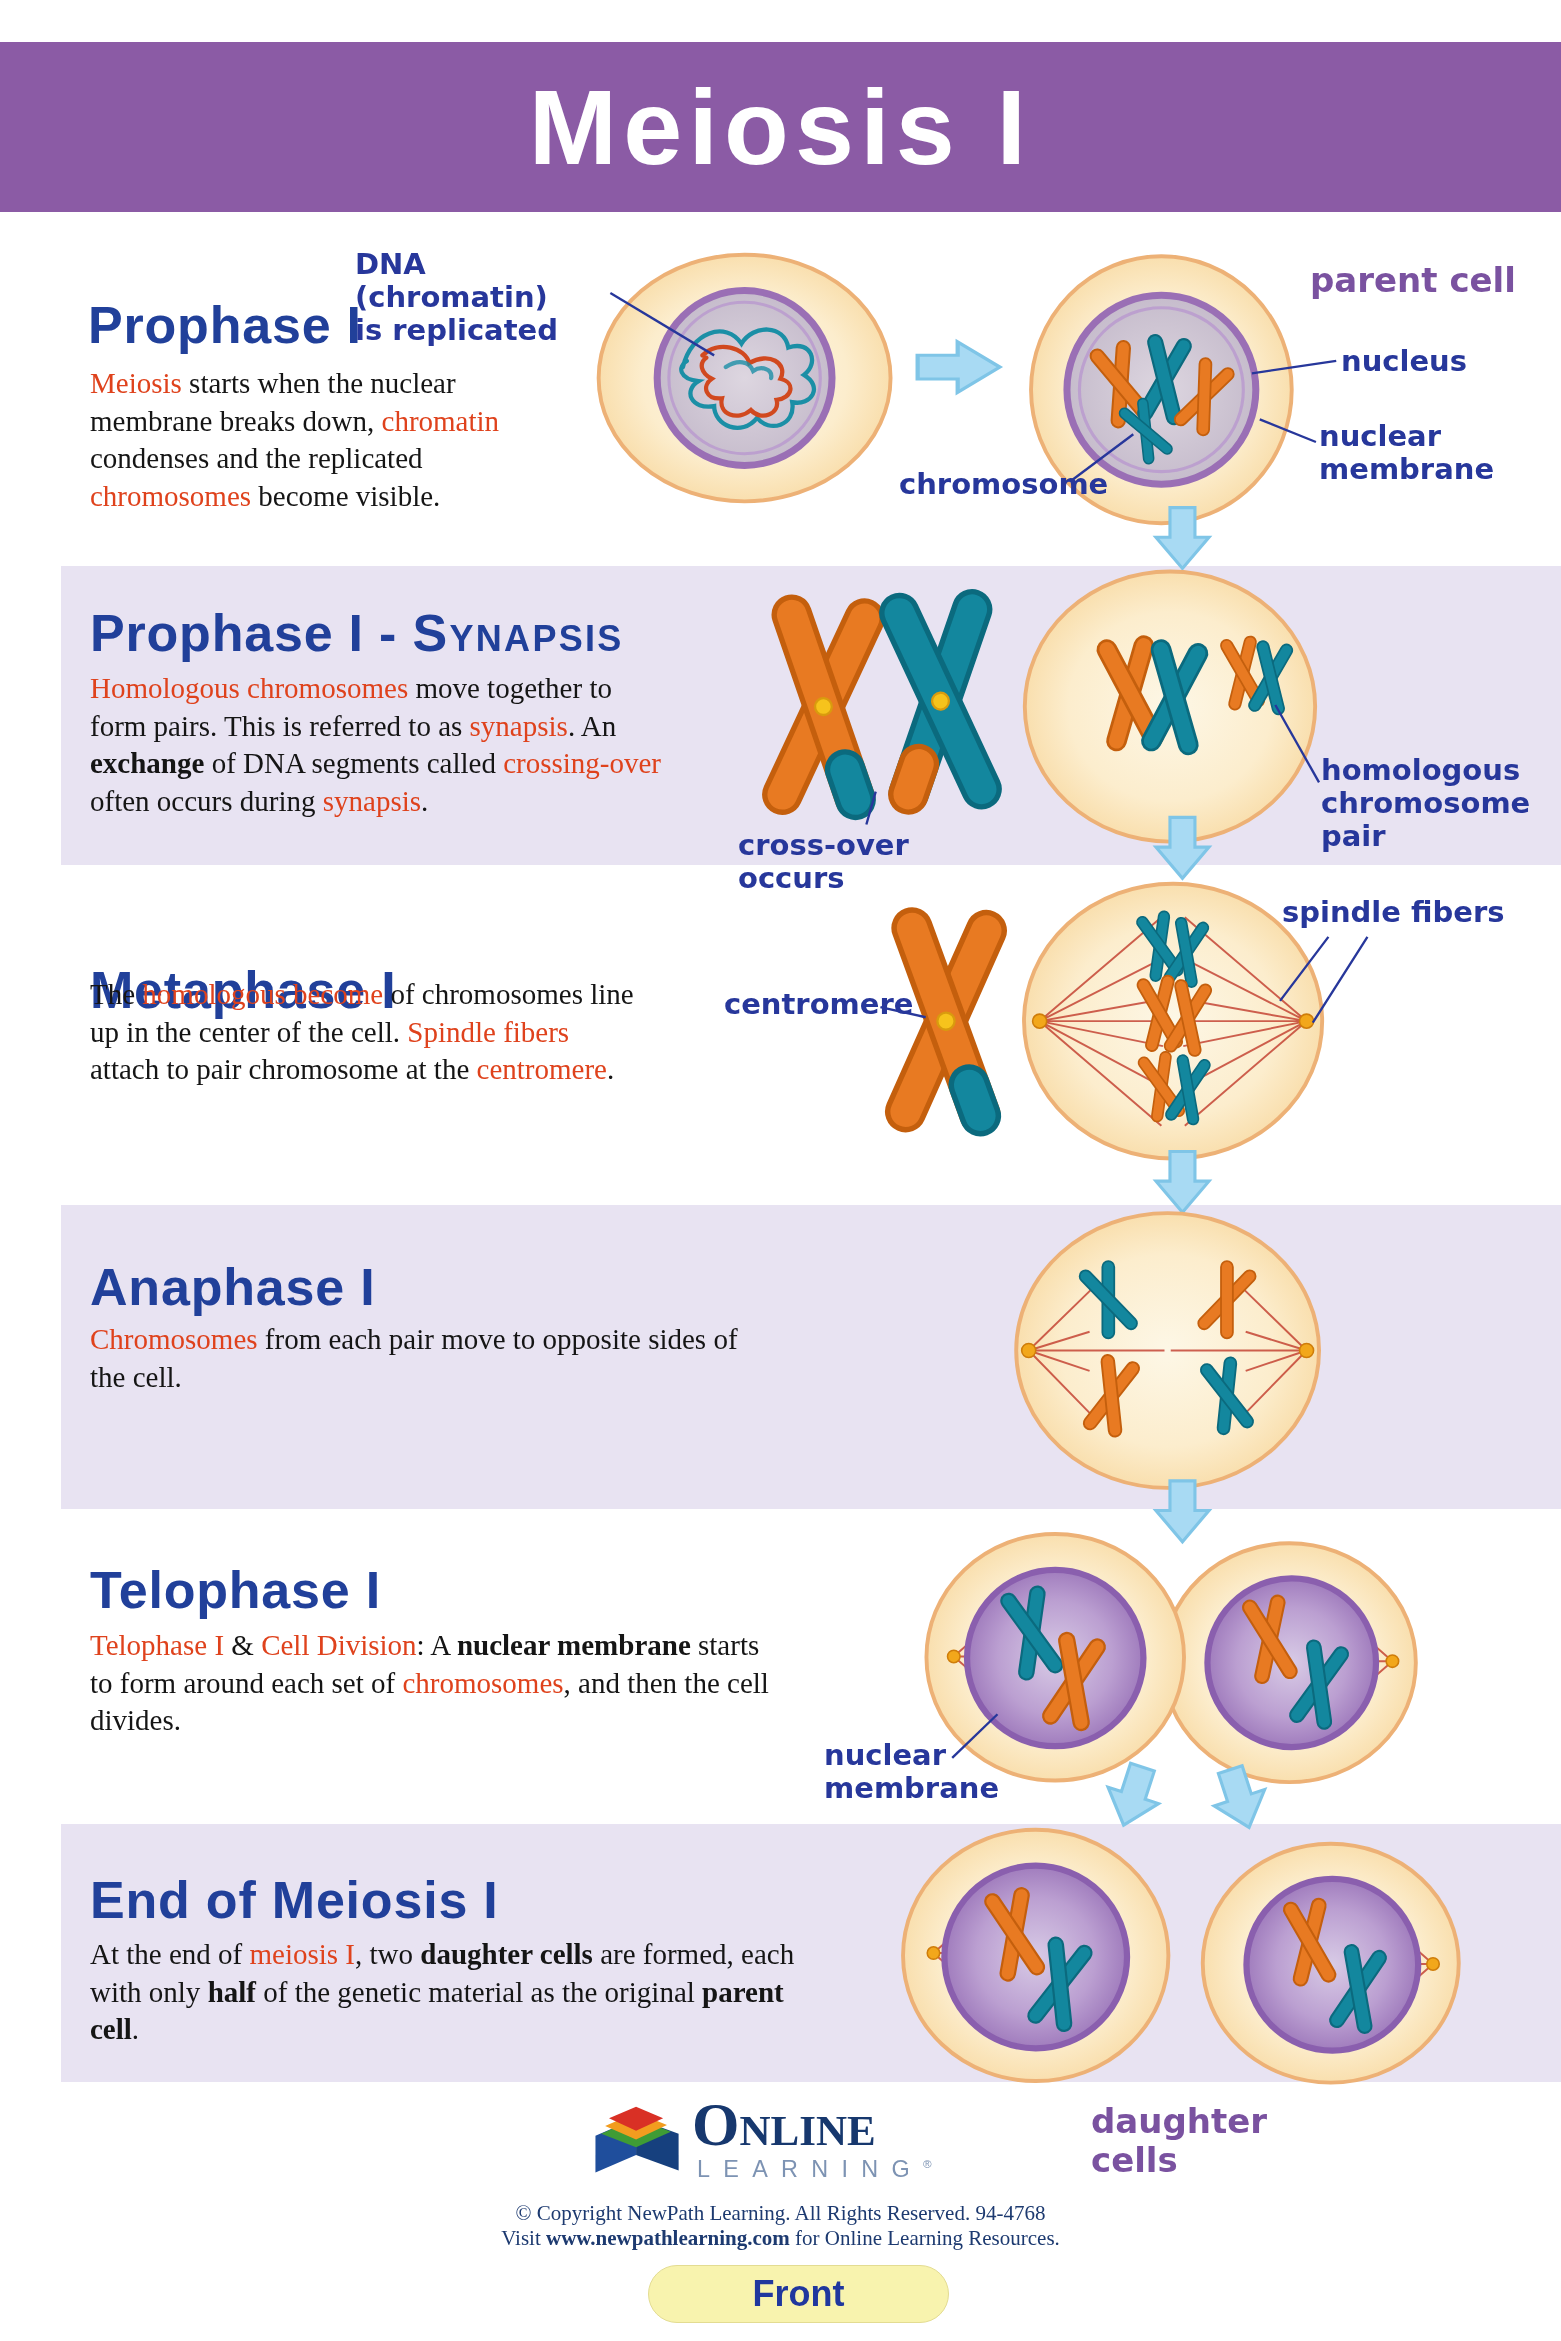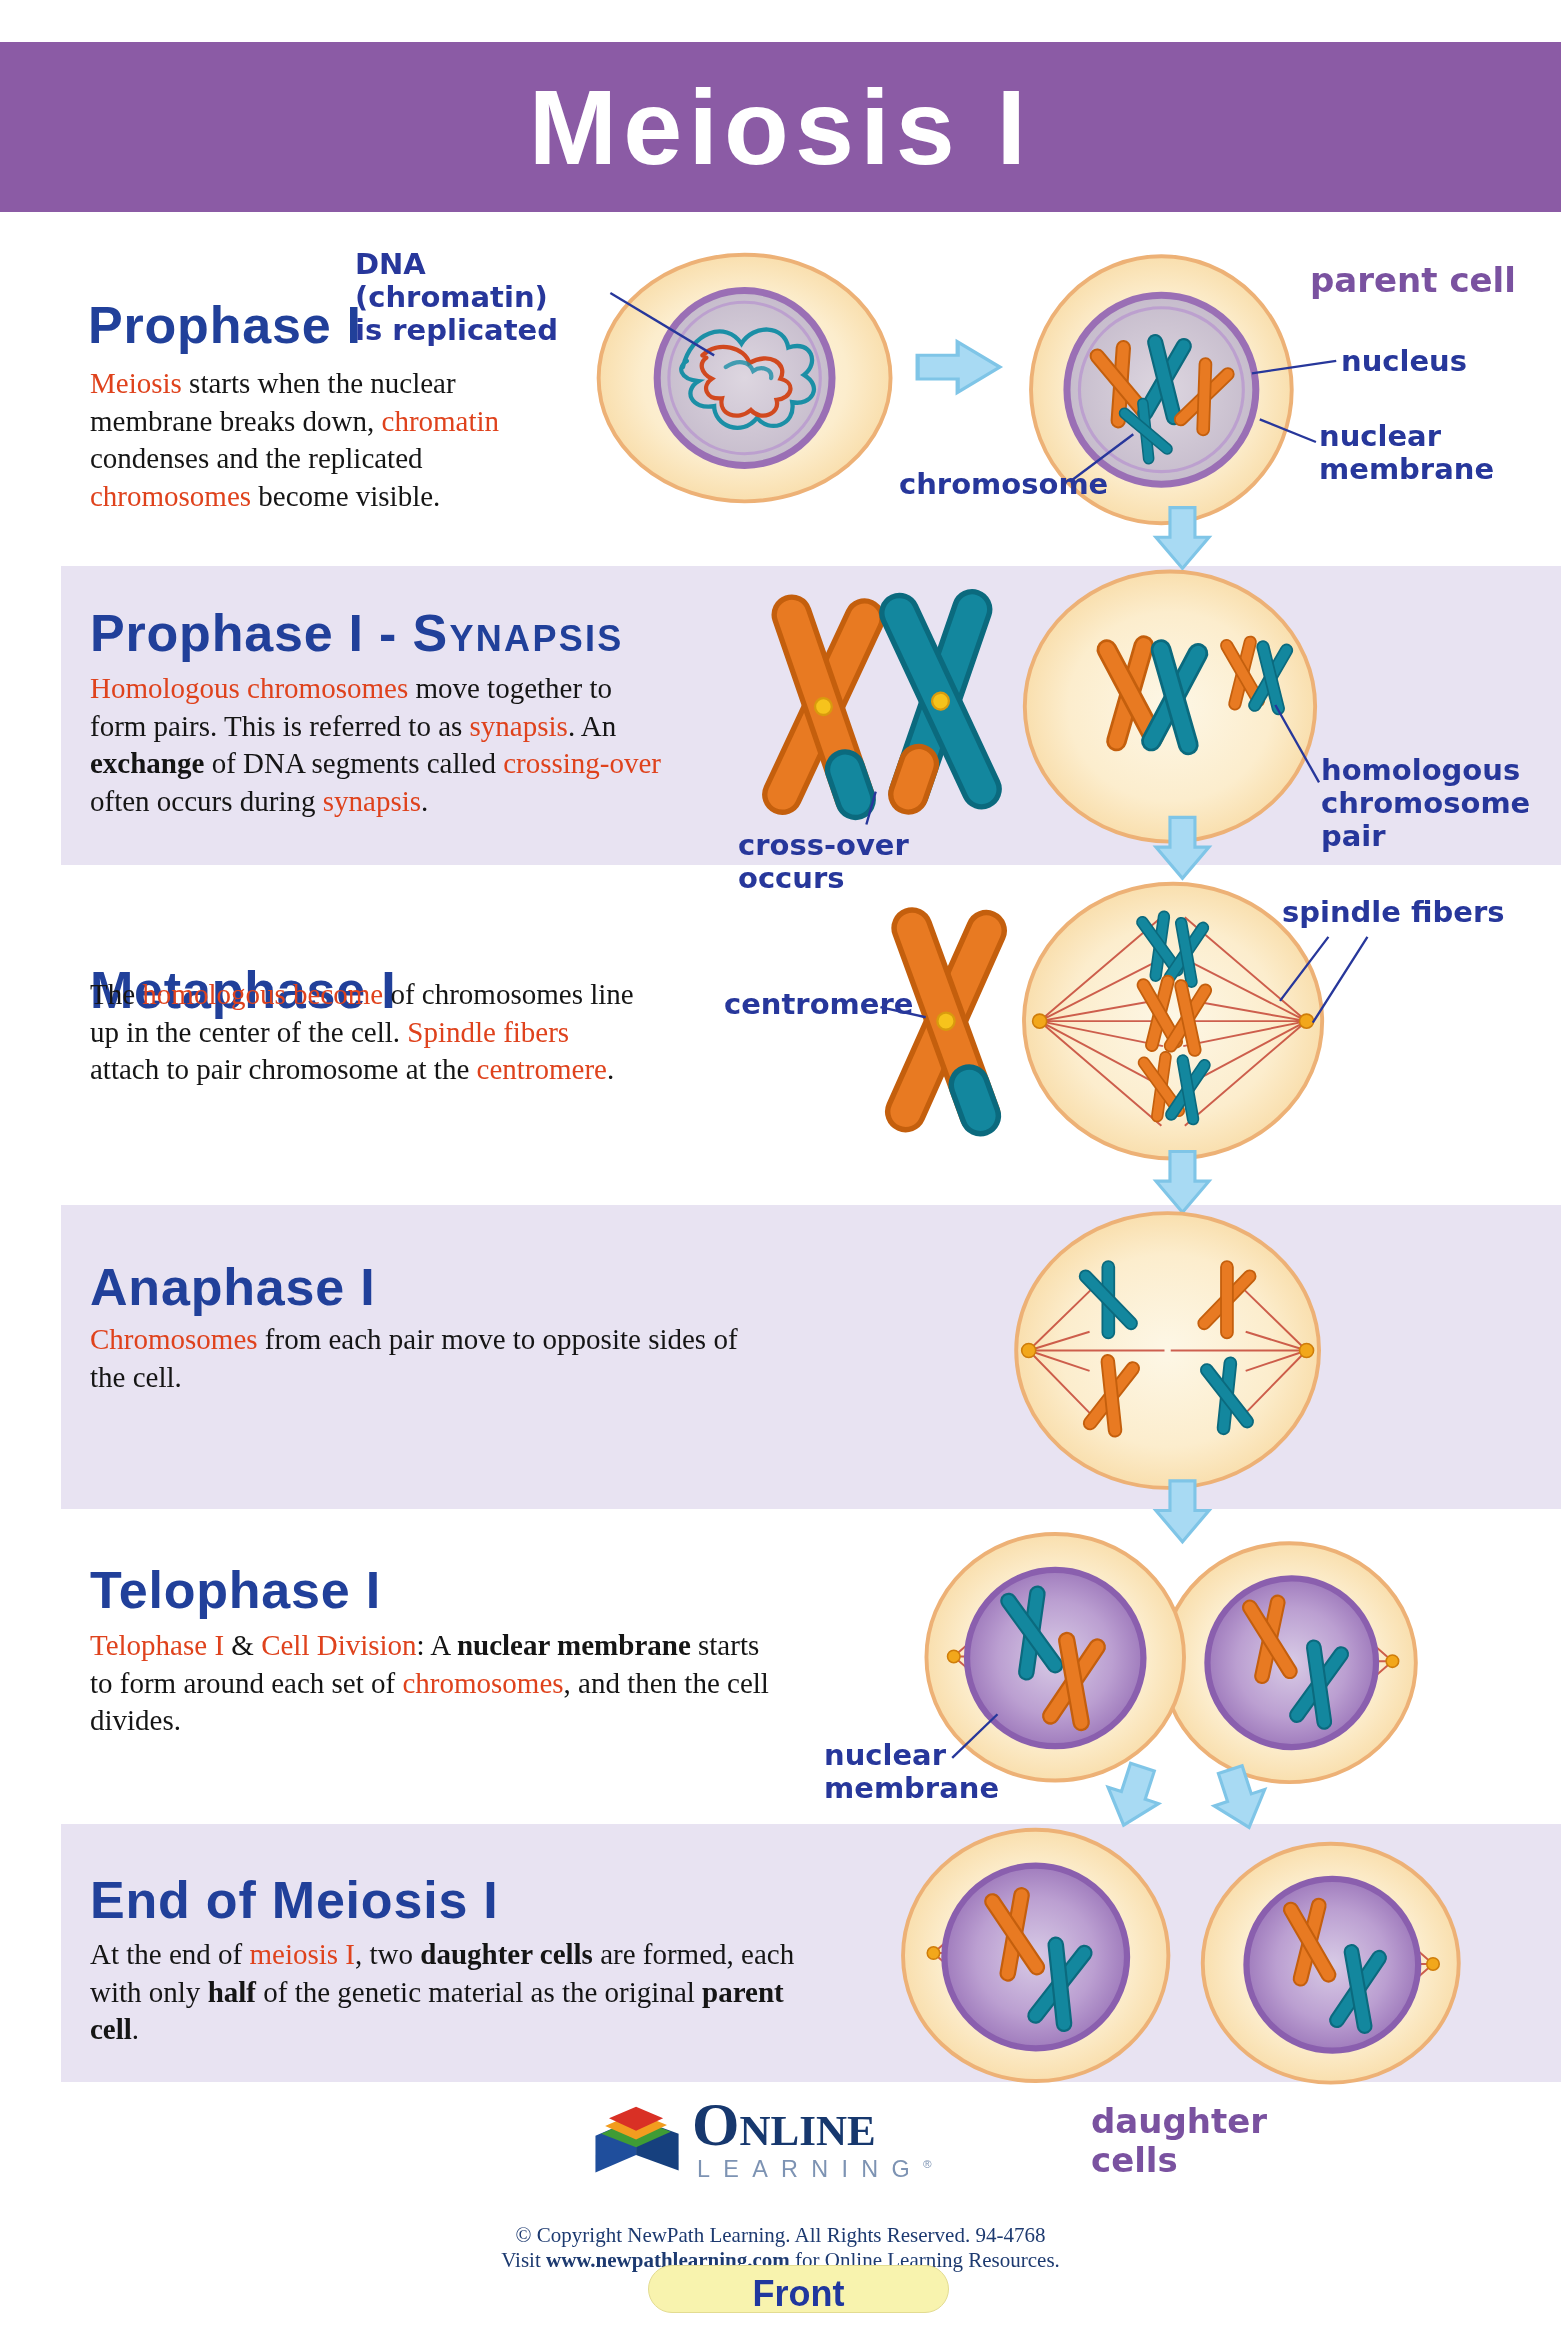--- a/index.html
+++ b/index.html
@@ -43,22 +43,22 @@
   .aster { fill:#f2a71b; stroke:#cf7d0a; stroke-width:2; }
   .scrT { stroke:#1b8fa6; stroke-width:5.5; fill:none; stroke-linecap:round; }
   .scrO { stroke:#d1491f; stroke-width:5.5; fill:none; stroke-linecap:round; }
 
   
   .brand-name { font-family:"Liberation Serif",serif; font-variant:small-caps; font-weight:bold;
                 font-size:61px; color:#17386e; line-height:1; }
   .brand-sub { font-family:"Liberation Sans",sans-serif; font-size:23.4px; letter-spacing:13.3px;
                color:#7d93b3; }
   .brand-sub .reg { font-size:11.7px; letter-spacing:0; vertical-align:super; }
-  .foot-line { width:1561px; text-align:center; font-size:21px; color:var(--footer_navy,#1d3a70);margin-top:22px; }
-  .front-pill { width:301px; height:48px; background:var(--front_pill_yellow,#f8f3ae);
+  .foot-line { width:1561px; text-align:center; font-size:21px; color:var(--footer_navy,#1d3a70); }
+  .front-pill { width:301px; height:58px; background:var(--front_pill_yellow,#f8f3ae);
                 border:1.6px solid #e3dc92; border-radius:31px; text-align:center; line-height:55px;
                 font-family:"Liberation Sans",sans-serif; font-weight:bold; font-size:36px;
                 color:#20379e; }
 </style>
 </head>
 <body>
 
 <div id="poster">
 
   <div class="header-band abs">

